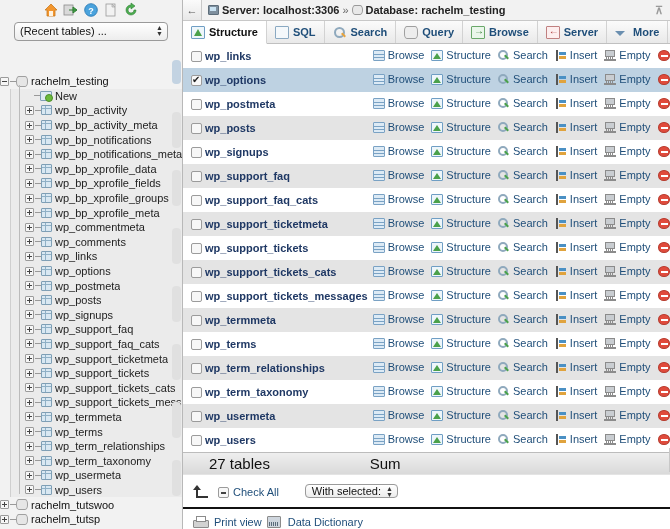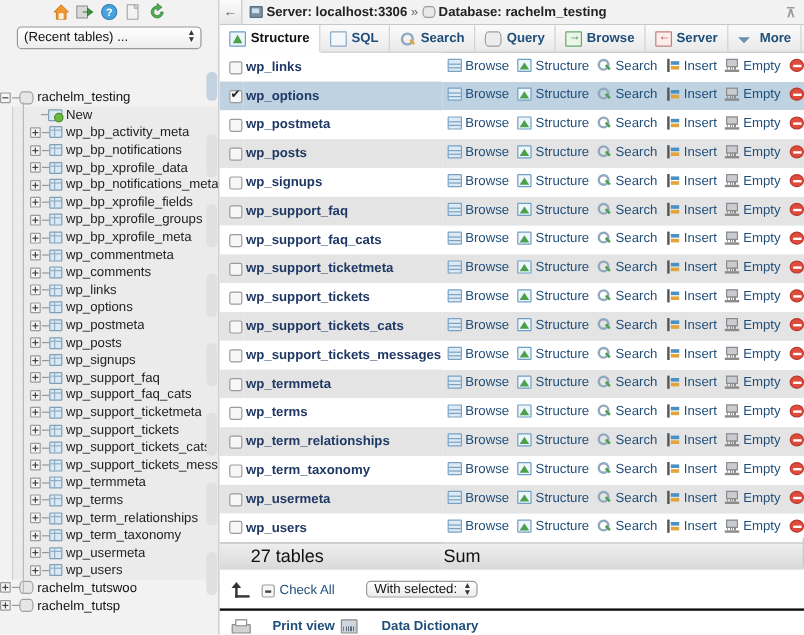--- a/index.html
+++ b/index.html
@@ -289,21 +289,21 @@
     position:relative; color:#111;
   }
   .withsel-wrap { position: relative; padding-left: 19px; }
   .withsel-arrows {
     position:absolute; right:5px; top:3px; font-size:7px; line-height:6px; text-align:center; color:#333;
   }
   .footer-links {
     display:flex; align-items:center; gap:5px;
     padding: 7px 0 0 10px; font-size:11px; color:#1f4e79;
   }
-  .fl { display:flex; align-items:center; gap:20px;font-weight:bold; }
+  .fl { display:flex; align-items:center; gap:7px; }
   .ico-print {
     width:14px;height:12px; position:relative; flex:0 0 14px;
   }
   .ico-print::before {
     content:""; position:absolute; left:0; top:4px; width:14px; height:6px;
     background:#d2d2d2; border:1px solid #8b8b8b; border-radius:1px;
   }
   .ico-print::after {
     content:""; position:absolute; left:3px; top:0px; width:8px; height:4px;
     background:#fff; border:1px solid #8b8b8b;
@@ -376,39 +376,45 @@
           <div class="tnode indent-1 tbl-region">
             <span style="width: 9px; flex: 0 0 9px;"></span>
             <span class="dash"></span>
             <span class="newicon"></span>
             <span class="lbl">New</span>
           </div>
           <div class="tnode indent-1 tbl-region">
             <span class="pm plus"></span>
             <span class="dash"></span>
             <span class="ticon"></span>
+            <span class="lbl">wp_bp_activity</span>
+          </div>
+          <div class="tnode indent-1 tbl-region">
+            <span class="pm plus"></span>
+            <span class="dash"></span>
+            <span class="ticon"></span>
             <span class="lbl">wp_bp_activity_meta</span>
           </div>
           <div class="tnode indent-1 tbl-region">
             <span class="pm plus"></span>
             <span class="dash"></span>
             <span class="ticon"></span>
             <span class="lbl">wp_bp_notifications</span>
           </div>
           <div class="tnode indent-1 tbl-region">
             <span class="pm plus"></span>
             <span class="dash"></span>
             <span class="ticon"></span>
+            <span class="lbl">wp_bp_notifications_meta</span>
+          </div>
+          <div class="tnode indent-1 tbl-region">
+            <span class="pm plus"></span>
+            <span class="dash"></span>
+            <span class="ticon"></span>
             <span class="lbl">wp_bp_xprofile_data</span>
-          </div>
-          <div class="tnode indent-1 tbl-region">
-            <span class="pm plus"></span>
-            <span class="dash"></span>
-            <span class="ticon"></span>
-            <span class="lbl">wp_bp_notifications_meta</span>
           </div>
           <div class="tnode indent-1 tbl-region">
             <span class="pm plus"></span>
             <span class="dash"></span>
             <span class="ticon"></span>
             <span class="lbl">wp_bp_xprofile_fields</span>
           </div>
           <div class="tnode indent-1 tbl-region">
             <span class="pm plus"></span>
             <span class="dash"></span>

